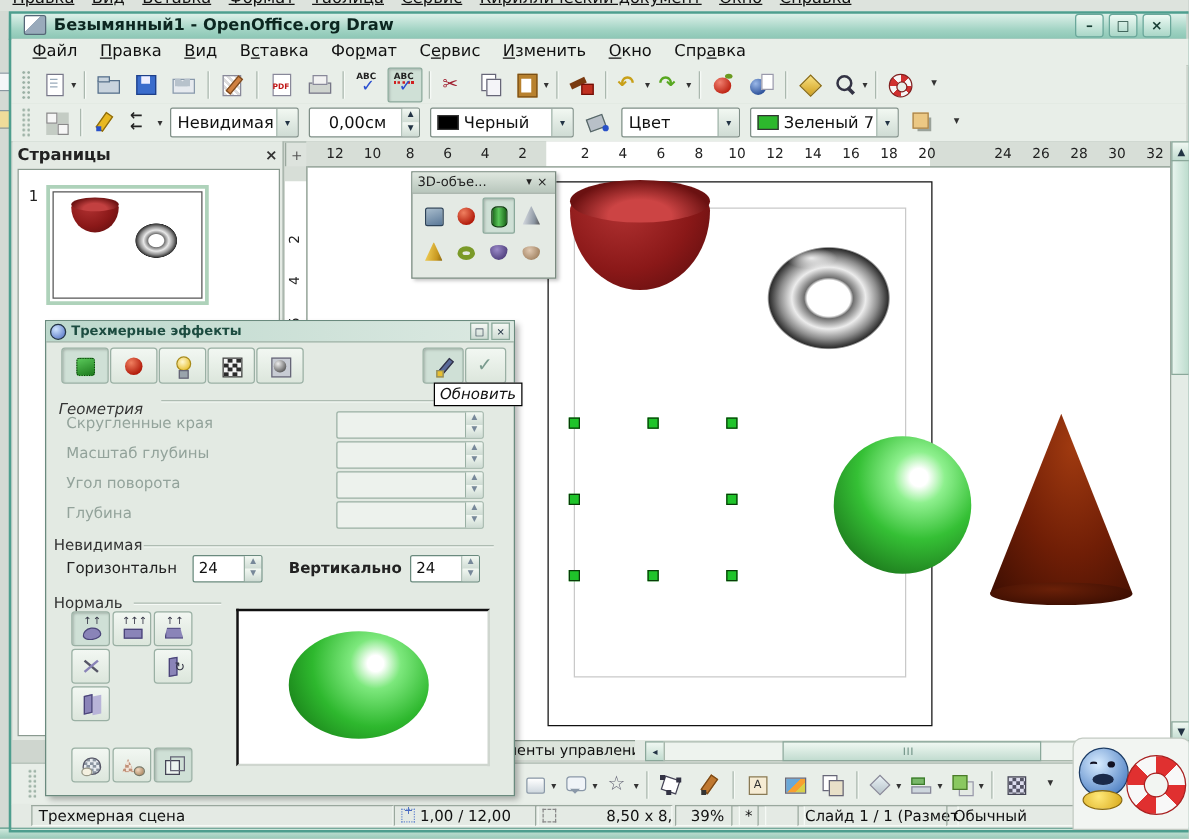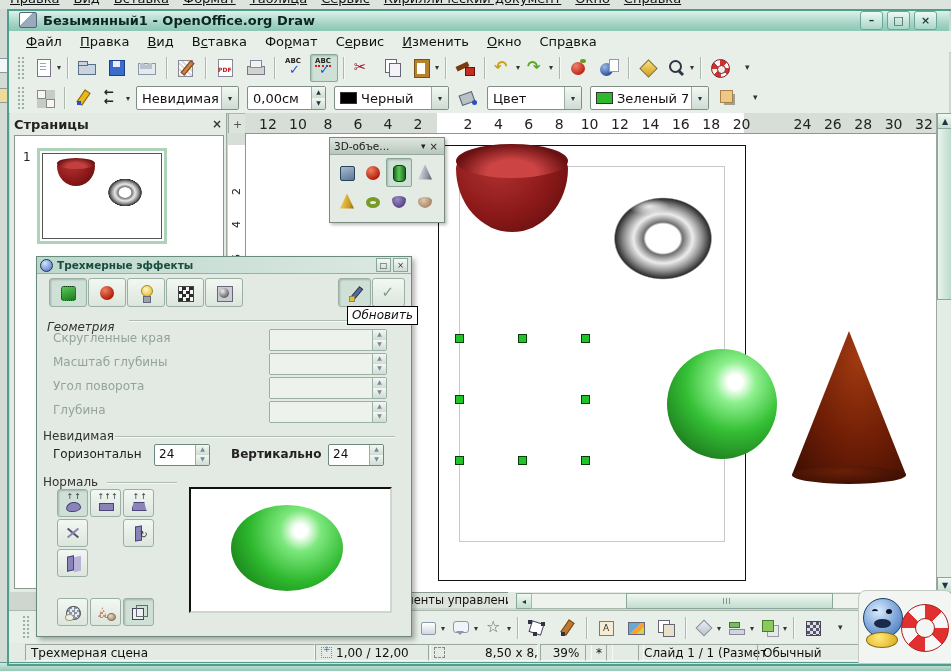--- a/index.html
+++ b/index.html
@@ -32,21 +32,21 @@
   .grip{width:7px;height:24px;margin:0 6px 0 8px;background-image:radial-gradient(#9ab0a4 1px,transparent 1.2px);background-size:4px 4px;}
   .sep{width:1px;height:22px;background:#aab8ae;margin:0 4px;box-shadow:1px 0 0 #f6faf6;}
   .tb-btn{min-width:26px;height:26px;display:flex;align-items:center;justify-content:center;border:1px solid transparent;border-radius:2px;margin:0 1px;}
   .tb-btn.pressed{background:#cfe0d6;border:1px solid #8aa89a;box-shadow:inset 1px 1px 2px rgba(0,0,0,.18);}
   .dd{font-size:8px;color:#333;margin-left:1px;}
 
   
   .combo{display:flex;align-items:center;height:22px;background:#fff;border:1px solid #7f8f87;border-radius:2px;font-size:13px;padding-left:5px;margin:0 4px;overflow:hidden;white-space:nowrap;}
   .combo .arrow-btn{margin-left:auto;width:16px;height:100%;background:linear-gradient(#f2f8f2,#cfdcd4);border-left:1px solid #9ab0a4;display:flex;align-items:center;justify-content:center;font-size:8px;color:#234;}
   .swatch{width:15px;height:10px;border:1px solid #333;margin-right:4px;flex:none;}
-  .spinbox{display:flex;align-items:center;height:22px;background:#fff;border:1px solid #7f8f87;border-radius:2px;font-size:13px;padding-left:5px;margin:0 4px;}
+  .spinbox{display:flex;align-items:center;height:22px;background:#fff;border:1px solid #7f8f87;border-radius:2px;font-size:13px;padding-left:15px;margin:0 4px;}
   .spincol{margin-left:auto;width:13px;height:100%;display:flex;flex-direction:column;border-left:1px solid #9ab0a4;}
   .spincol span{flex:1;font-size:6px;line-height:9px;text-align:center;background:linear-gradient(#f2f8f2,#cfdcd4);color:#234;}
 
   
   .ic{position:relative;width:24px;height:24px;flex:none;}
   .ic::before,.ic::after{content:"";position:absolute;}
   .ic-new::before{left:5px;top:3px;width:12px;height:16px;background:#fff;border:1px solid #778;}
   .ic-new::after{left:8px;top:7px;width:6px;height:1px;background:#9ab;box-shadow:0 3px 0 #9ab,0 6px 0 #9ab;}
   .ic-open::before{left:3px;top:8px;width:16px;height:9px;background:#c9d4de;border:1px solid #56708a;}
   .ic-open::after{left:3px;top:5px;width:8px;height:3px;background:#c9d4de;border:1px solid #56708a;}
@@ -126,21 +126,21 @@
   #thumb-page{position:absolute;left:2px;top:2px;right:2px;bottom:2px;border:1px solid #555;background:#fff;overflow:hidden;}
   #pagenum{position:absolute;left:8px;top:14px;font-size:12px;color:#222;}
   .bowl-s{position:absolute;left:14px;top:5px;width:38px;height:27px;border-radius:50% 50% 50% 50%/26% 26% 74% 74%;background:radial-gradient(ellipse at 38% 22%,#b23232,#8a1818 55%,#5a0d0d 95%);}
   .bowl-s::before{content:"";position:absolute;left:0;top:-1px;width:100%;height:11px;border-radius:50%;background:radial-gradient(ellipse at 50% 85%,#c24040 0 35%,#6b1111 75%);}
   .torus-s{position:absolute;left:62px;top:22px;width:40px;height:33px;background:radial-gradient(ellipse,rgba(0,0,0,0) 0 21%,#777 24%,#e8e8e8 36%,#909090 48%,#303030 58%,rgba(0,0,0,0) 60%);}
 
   
   #ruler-corner{left:228px;top:113px;width:17px;height:20px;background:#dde3dd;border:1px solid #9aa89e;font-size:11px;color:#555;display:flex;align-items:center;justify-content:center;}
   #hruler{left:245px;top:113px;width:691px;height:20px;background:#d7ded7;border-bottom:1px solid #8a9a90;overflow:hidden;z-index:4;}
   #hruler .band{position:absolute;left:192px;top:0;width:307px;height:20px;background:#fff;}
-  #hruler .num{position:absolute;top:3px;width:22px;text-align:center;font-size:14px;color:#222;}
+  #hruler .num{position:absolute;top:3px;width:22px;text-align:center;font-size:11px;color:#222;}
   #vruler{left:228px;top:133px;width:17px;height:459px;background:#d7ded7;border-right:1px solid #8a9a90;overflow:hidden;z-index:4;}
   #vruler .band{position:absolute;left:0;top:12px;width:17px;height:447px;background:#fff;}
   #vruler .num{position:absolute;left:1px;width:14px;text-align:center;font-size:11px;color:#222;transform:rotate(-90deg);}
   #canvas{left:245px;top:133px;width:691px;height:459px;background:#fff;overflow:hidden;z-index:2;}
   #page{position:absolute;left:193px;top:12px;width:306px;height:434px;border:1px solid #111;background:#fff;}
   #margin-frame{position:absolute;left:20px;top:20px;right:20px;bottom:38px;border:1px solid #c9c9c9;}
   .bowl{position:absolute;left:17px;top:0px;width:112px;height:86px;border-radius:50% 50% 50% 50%/26% 26% 74% 74%;background:radial-gradient(ellipse at 38% 22%,#b23232,#8a1818 55%,#5a0d0d 95%);}
   .bowl::before{content:"";position:absolute;left:0;top:-2px;width:100%;height:34px;border-radius:50%;background:radial-gradient(ellipse at 50% 85%,#c44 0 32%,#6b1111 72%);}
   .torus{position:absolute;left:166px;top:44px;width:116px;height:97px;background:radial-gradient(ellipse,rgba(0,0,0,0) 0 21%,#707070 24%,#ececec 36%,#8c8c8c 48%,#2e2e2e 58%,rgba(0,0,0,0) 60%);}
   .torus::after{content:"";position:absolute;left:20%;top:8%;width:36%;height:18%;border-radius:50%;background:radial-gradient(ellipse,rgba(255,255,255,.85),rgba(255,255,255,0) 70%);}

